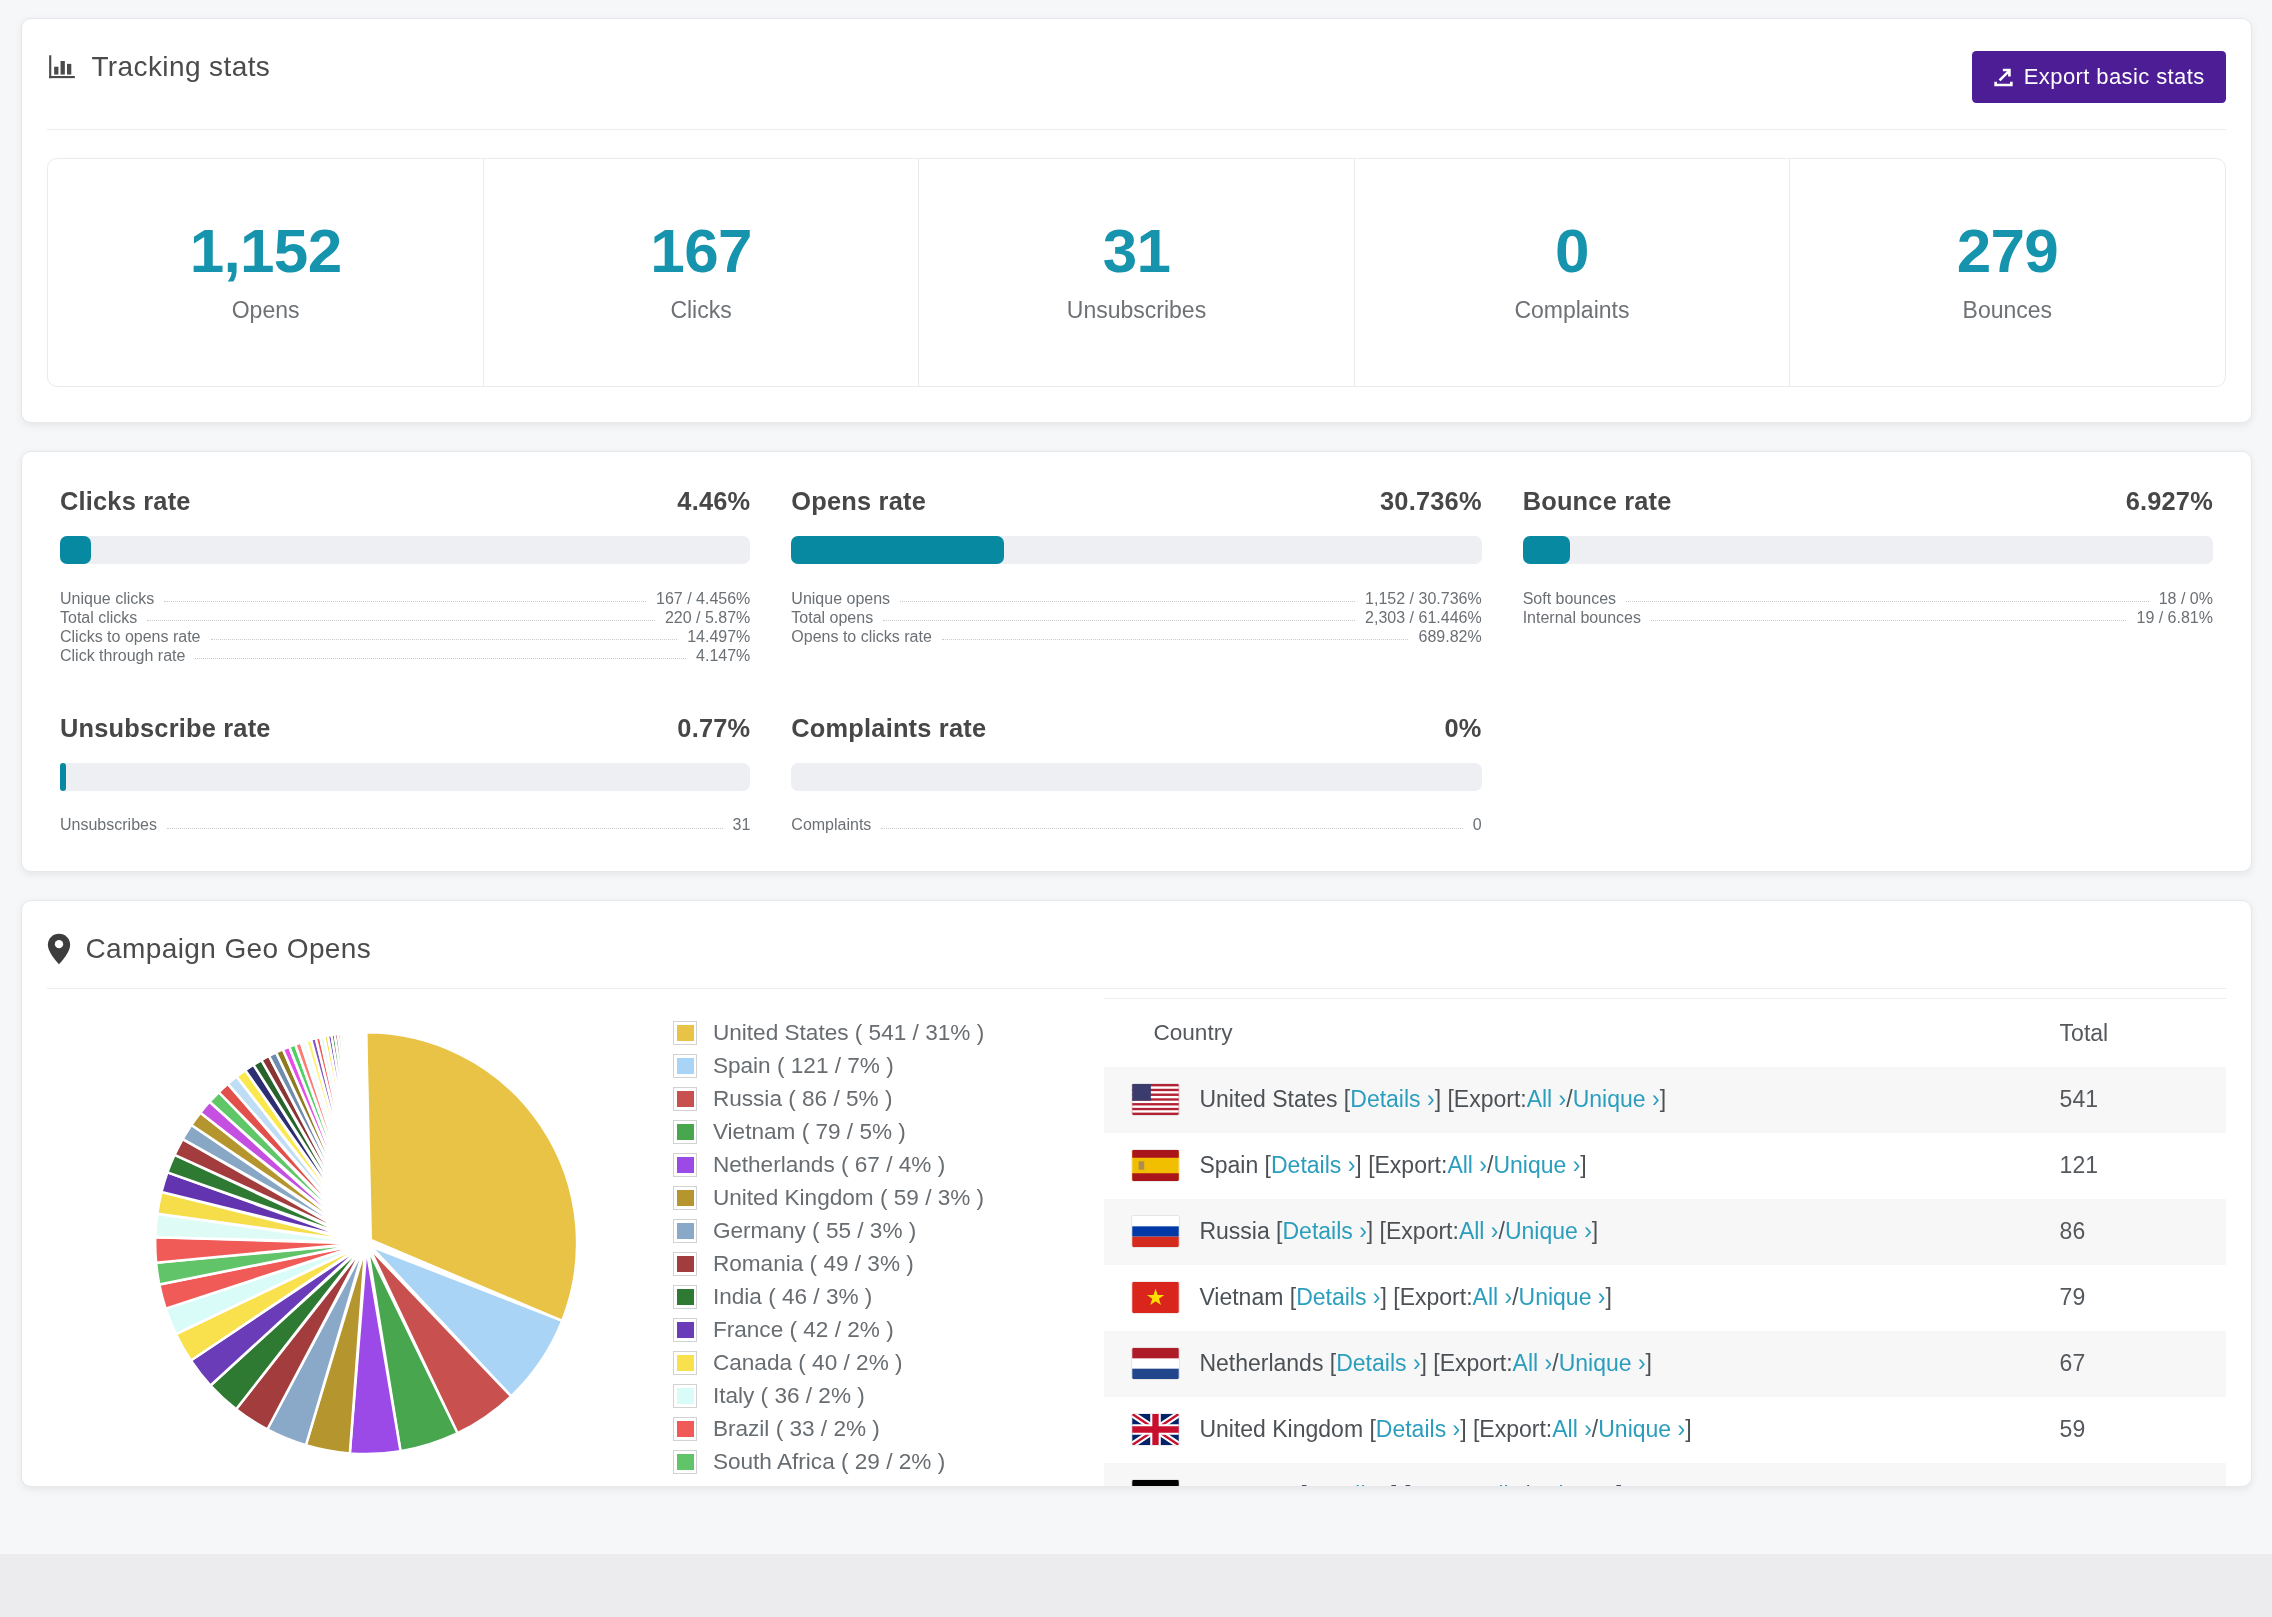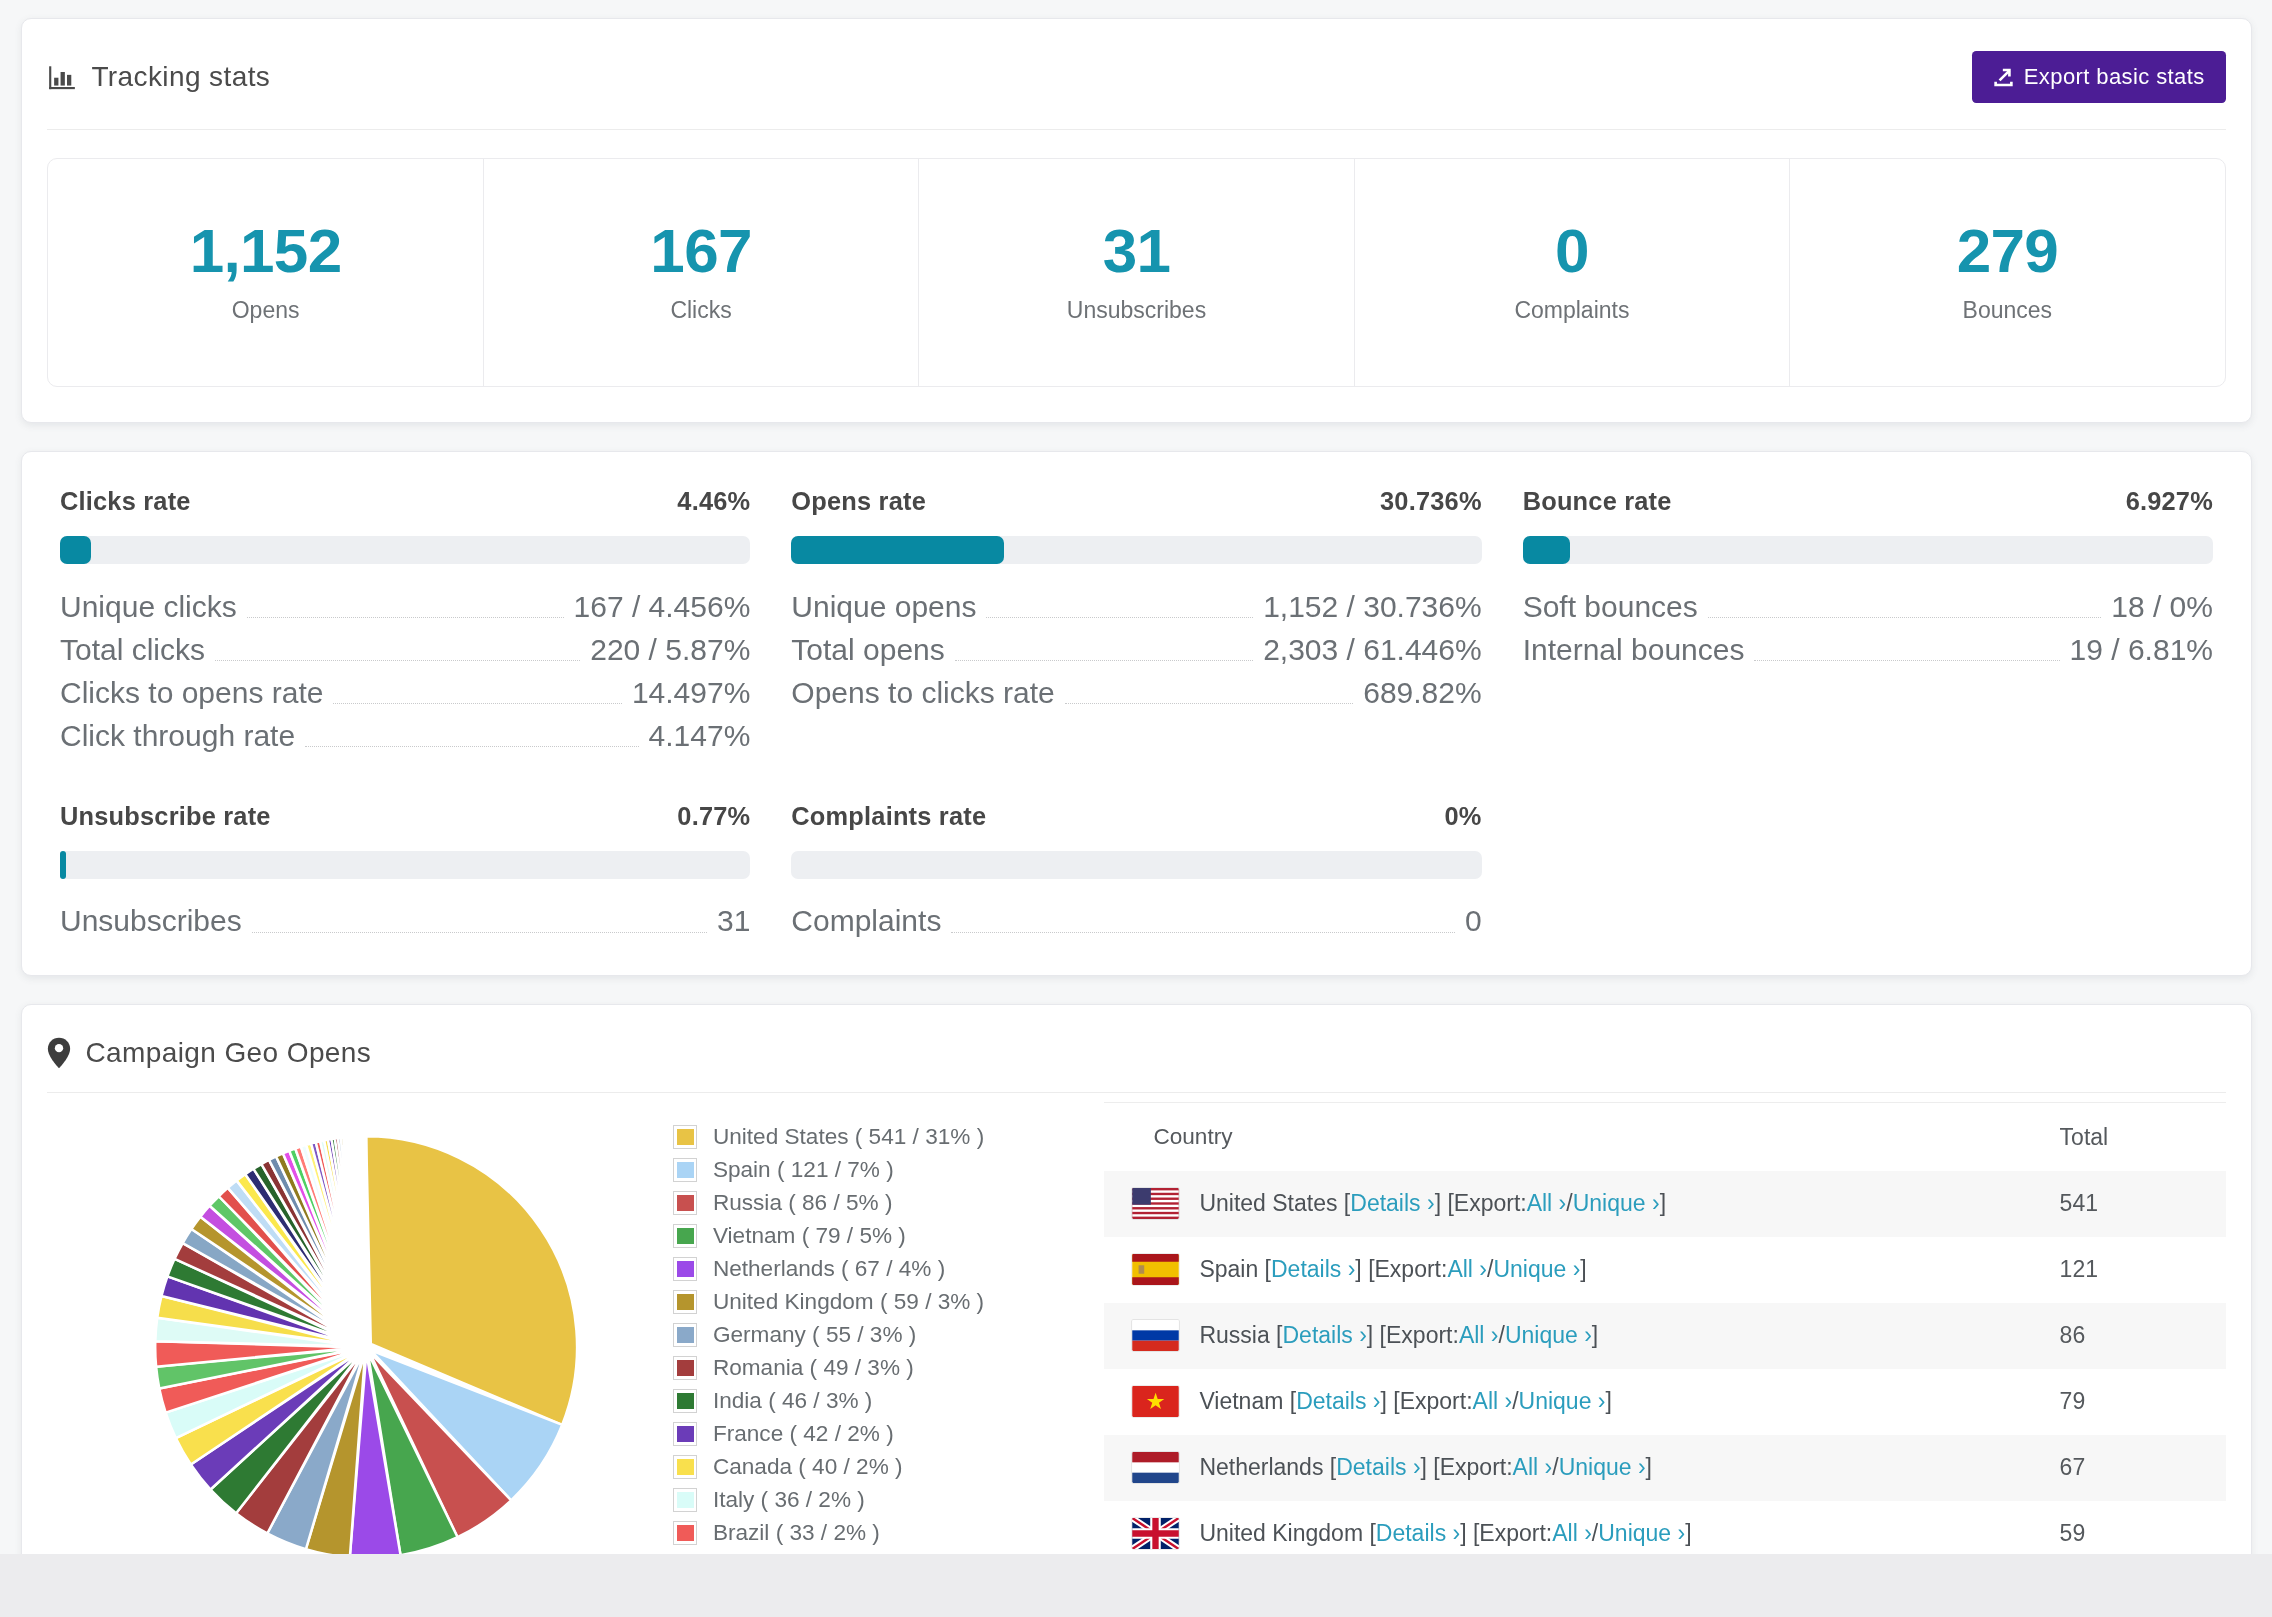--- a/index.html
+++ b/index.html
@@ -12,21 +12,21 @@
     overflow: hidden;
   }
   .card {
     background: #fff;
     border: 0.7px solid #e7e8ec;
     border-radius: 10px;
     margin: 0 21px;
     box-shadow: 0 2.8px 7px rgba(90,95,110,.10);
     position: relative;
   }
-  .card-header { display: flex; align-items: center; padding: 32px 25.4px 25.4px 25.4px; }
+  .card-header { display: flex; padding: 32px 25.4px 25.4px 25.4px; }
   .card-title { font-size: 28px; color: #4b4b4b; margin-left: 14px; letter-spacing: 0.4px; }
   .hdr-divider { height: 1.4px; background: #ececec; margin: 0 25.4px; }
 
   
   .export-btn {
     margin-left: auto;
     background: #4c1d95;
     color: #fff;
     font-size: 22px;
     padding: 13.4px 21px;
@@ -56,21 +56,21 @@
     padding: 35px 38px 37px 38px;
     display: grid;
     grid-template-columns: 1fr 1fr 1fr;
     column-gap: 41px;
     row-gap: 49px;
   }
   .rate-title-row { display: flex; justify-content: space-between; align-items: baseline; margin-bottom: 20px; }
   .rate-title, .rate-value { font-size: 25.4px; font-weight: bold; color: #474747; letter-spacing: 0.2px; }
   .bar { height: 28px; background: #edeff2; border-radius: 7px; margin-bottom: 25.4px; position: relative; }
   .bar-fill { height: 100%; background: #0889a2; border-radius: 7px; min-width: 0; }
-  .rate-row { display: flex; align-items: flex-end; font-size: 30px; color: #6b7075; margin-top: 9px; }
+  .rate-row { display: flex; align-items: flex-end; font-size: 16px; color: #6b7075; margin-top: 1px; }
   .rate-row .label { white-space: nowrap; }
   .rate-row .leader { flex: 1; border-bottom: 1.4px dotted #c9cacc; margin: 0 10px 5.6px 10px; min-width: 21px; }
   .rate-row .value { white-space: nowrap; }
 
   
   .card-geo { margin-top: 28px; height: 587px; overflow: hidden; }
   .geo-content { display: flex; align-items: flex-start; padding: 0 25.4px; }
   .pie-wrap { flex: none; width: 455px; margin-left: 92px; margin-top: 27px; }
   .legend { flex: none; width: 431px; margin-left: 51px; padding-top: 31px; }
   .legend-item { display: flex; align-items: center; margin-bottom: 7px; padding-left: 28px; }

